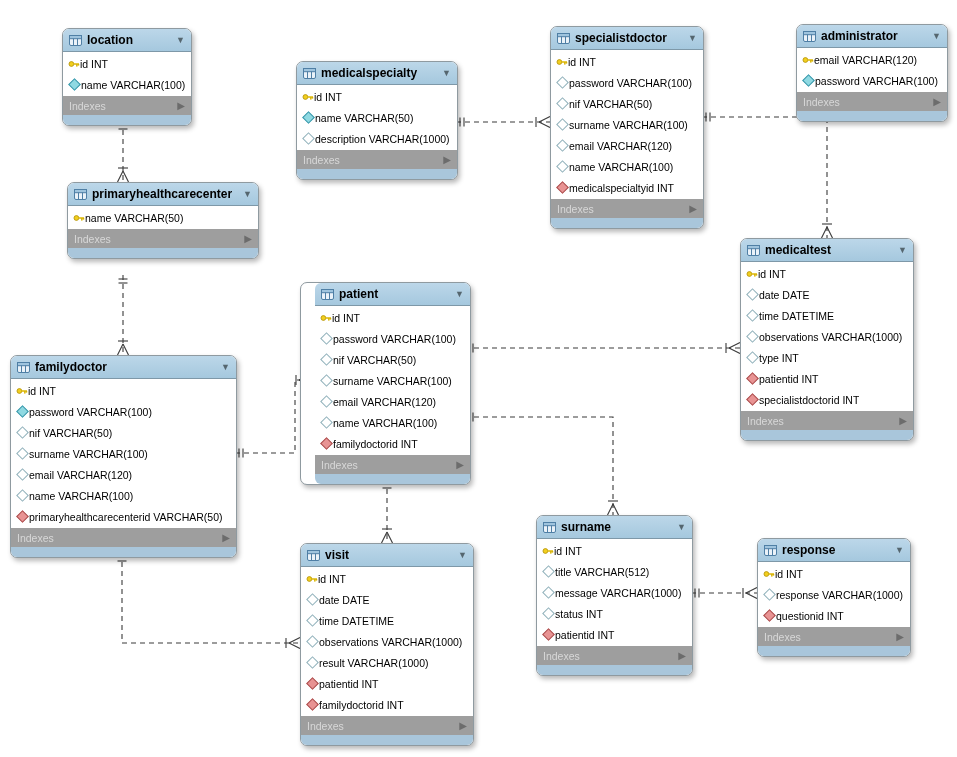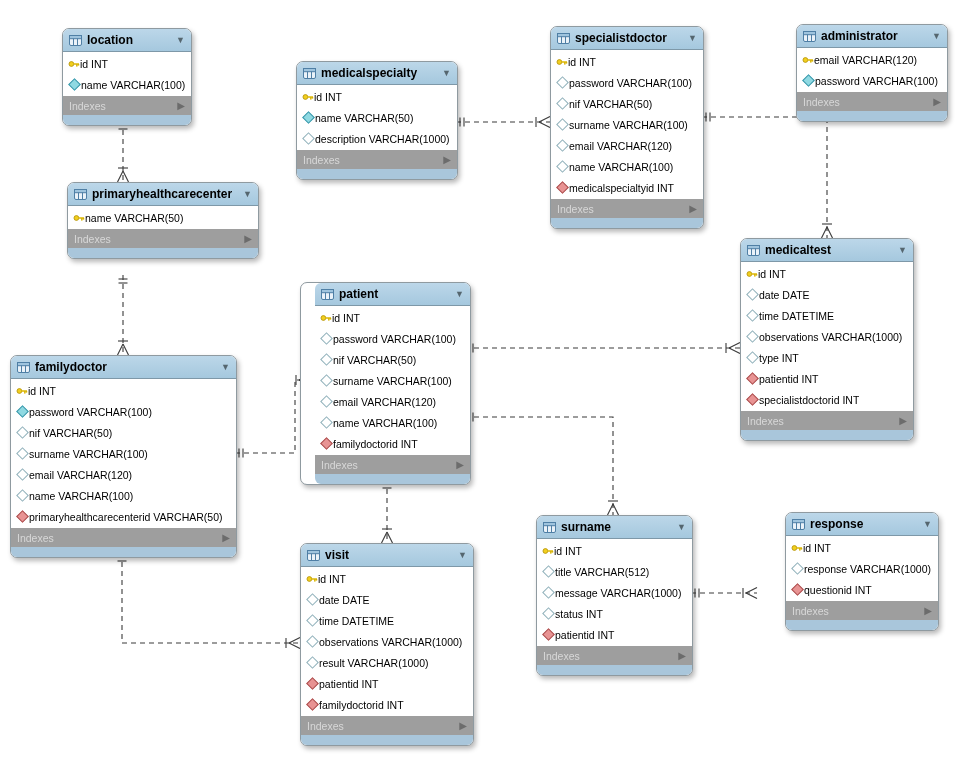--- a/index.html
+++ b/index.html
@@ -569,21 +569,21 @@
           <span class="icon-diamond fk"></span>
           <span class="ftext">patientid INT</span>
         </div>
       </div>
     <div class="tindexes">
       <span>Indexes</span>
       <span class="texpand">▶</span>
     </div>
     <div class="tfooter"></div>
   </div>
-    <div class="table" style="left: 757px; top: 512px; width: 152px; margin-left: 28px;">
+    <div class="table" style="left: 757px; top: 538px; width: 152px;">
     <div class="thead">
       <span class="ticon">
         <svg width="13" height="11" viewBox="0 0 13 11">
           <rect x="0.5" y="0.5" width="12" height="10" rx="1.5" fill="#eaf2f9" stroke="#4f7fa5"></rect>
           <rect x="0.5" y="0.5" width="12" height="3.2" fill="#9fc4de" stroke="#4f7fa5"></rect>
           <line x1="4.5" y1="3.5" x2="4.5" y2="10.5" stroke="#4f7fa5"></line>
           <line x1="8.5" y1="3.5" x2="8.5" y2="10.5" stroke="#4f7fa5"></line>
         </svg>
       </span>
       <span class="ttitle">response</span>

